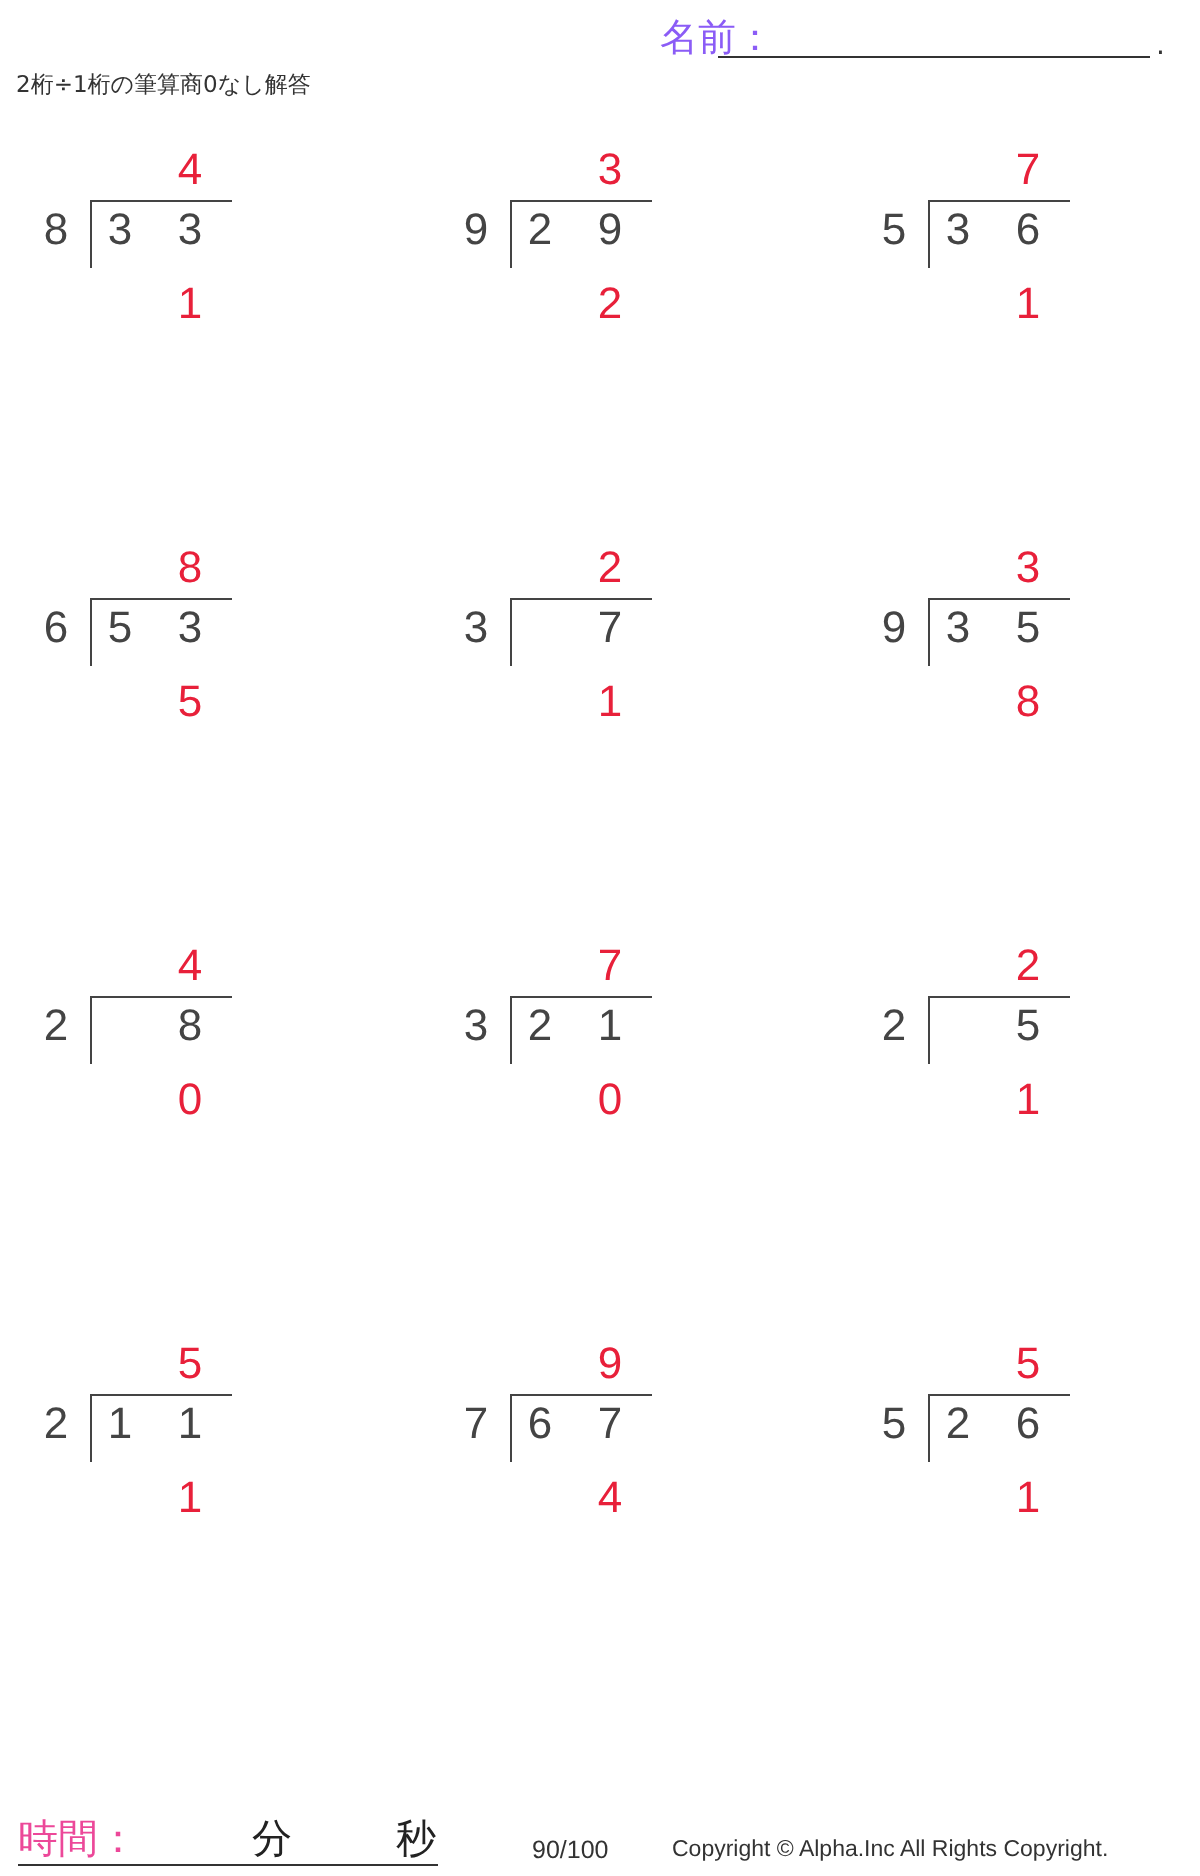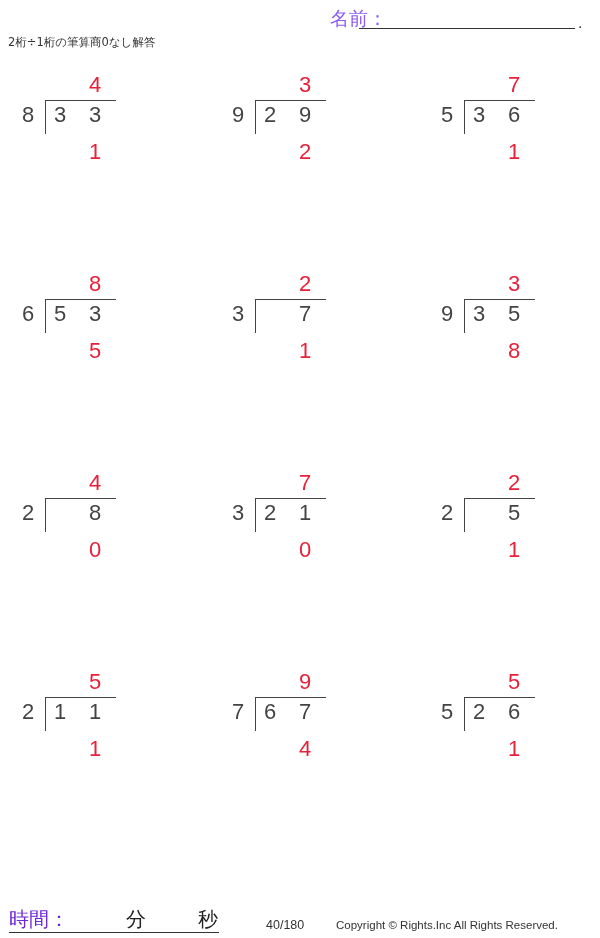--- a/index.html
+++ b/index.html
@@ -15,21 +15,21 @@
   .divisor { position:absolute; left:0; top:2px; font-size:22px; color:#444; width:20px; text-align:center; font-family:"Liberation Sans", sans-serif; font-weight:300;}
   .bracket-v { position:absolute; left:27px; top:0; width:0; height:34px; border-left:1.5px solid #444; }
   .bracket-h { position:absolute; left:27px; top:0; width:71px; height:0; border-top:1.5px solid #444; }
   .dig { position:absolute; top:2px; font-size:22px; color:#444; width:20px; text-align:center; font-family:"Liberation Sans", sans-serif;}
   .dig.tens { left:32px; }
   .dig.ones { left:67px; }
   .quot { position:absolute; left:67px; top:-28px; width:20px; text-align:center; font-size:22px; color:#e8203a; font-family:"Liberation Sans", sans-serif;}
   .rem { position:absolute; left:67px; top:39px; width:20px; text-align:center; font-size:22px; color:#e8203a; font-family:"Liberation Sans", sans-serif;}
 
   .footer-time { position:absolute; left:9px; top:906px; width:210px; height:26px; border-bottom:1.5px solid #333; }
-  .time-label { position:absolute; left:0; top:0; font-size:20px; color:#6d28d9; }
+  .time-label { position:absolute; left:0; top:0; font-size:20px; color:#ec4899; }
   .min-label { position:absolute; left:117px; top:0; font-size:20px; color:#222; }
   .sec-label { position:absolute; left:189px; top:0; font-size:20px; color:#222; }
   .page-num { position:absolute; left:266px; top:918px; font-size:12.5px; color:#333; font-family:"Liberation Sans", sans-serif; }
   .copyright { position:absolute; left:336px; top:919px; font-size:11.5px; color:#333; font-family:"Liberation Sans", sans-serif; }
 </style>
 </head>
 <body>
 
 <div class="title">2桁÷1桁の筆算商0なし解答</div>
 
@@ -152,14 +152,14 @@
     <span class="quot">5</span>
     <span class="rem">1</span>
   </div>
 </div>
 
 <div class="footer-time">
   <span class="time-label">時間：</span>
   <span class="min-label">分</span>
   <span class="sec-label">秒</span>
 </div>
-<span class="page-num">40/180</span>
-<span class="copyright">Copyright © Rights.Inc All Rights Reserved.</span>
+<span class="page-num">90/100</span>
+<span class="copyright">Copyright © Alpha.Inc All Rights Copyright.</span>
 
 </body></html>

